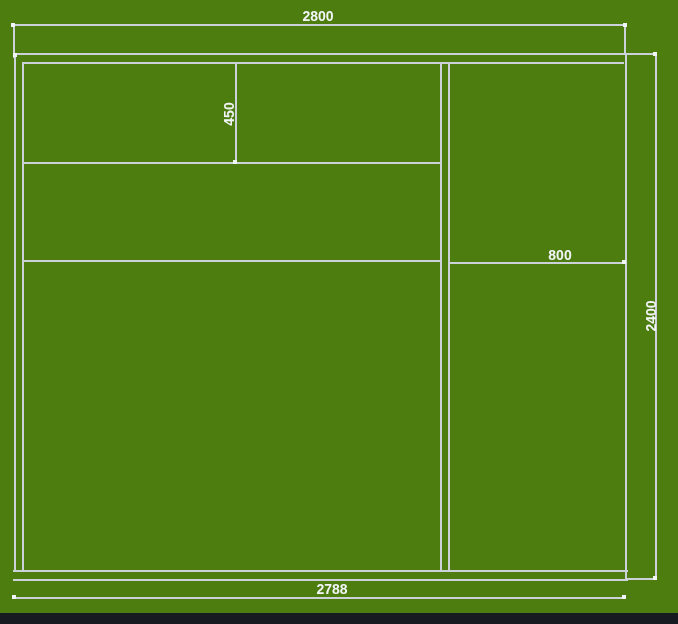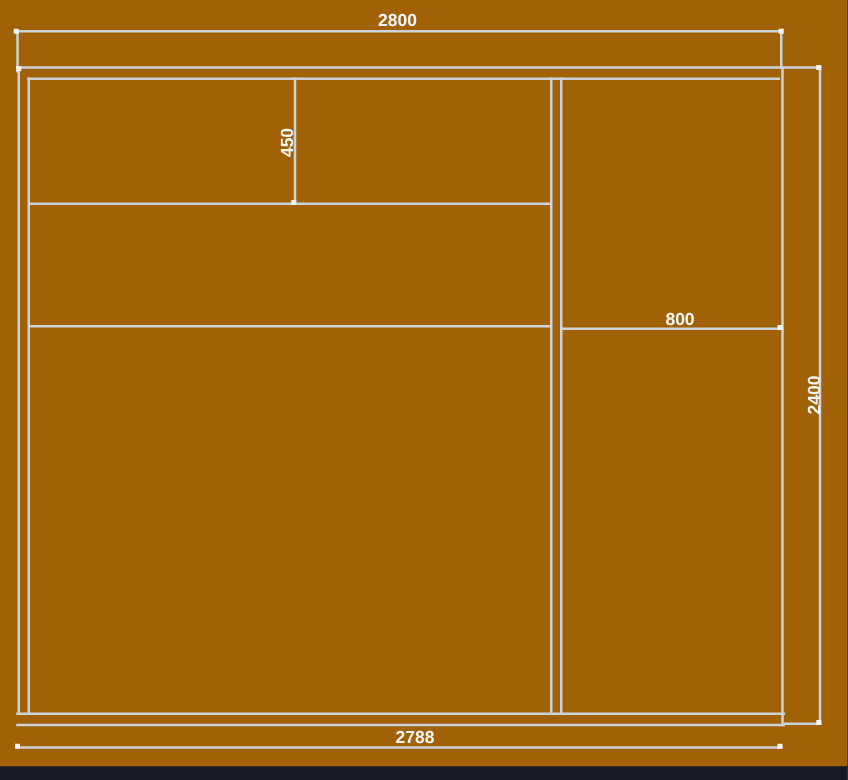--- a/index.html
+++ b/index.html
@@ -39,21 +39,21 @@
     position: absolute;
     left: 0;
     bottom: 0;
     width: 678px;
     height: 11px;
   }
 </style>
 </head>
 <body>
 
-<div id="cad-viewport" style="background: #a16207;">
+<div id="cad-viewport" style="background: #4d7c0f;">
   <div id="bottom-bar" style="background: rgb(23, 26, 32);"></div>
 <div class="seg" style="left: 13px; top: 53px; width: 614px; height: 2px; background: rgb(204, 210, 217);"></div>
     <div class="seg" style="left: 22px; top: 62px; width: 602px; height: 2px; background: rgb(204, 210, 217);"></div>
     <div class="seg" style="left: 13px; top: 570px; width: 615px; height: 2px; background: rgb(204, 210, 217);"></div>
     <div class="seg" style="left: 13px; top: 579px; width: 615px; height: 2px; background: rgb(204, 210, 217);"></div>
     <div class="seg" style="left: 14px; top: 53px; width: 2px; height: 519px; background: rgb(204, 210, 217);"></div>
     <div class="seg" style="left: 22px; top: 62px; width: 2px; height: 510px; background: rgb(204, 210, 217);"></div>
     <div class="seg" style="left: 625px; top: 53px; width: 2px; height: 528px; background: rgb(204, 210, 217);"></div>
     <div class="seg" style="left: 440px; top: 62px; width: 2px; height: 510px; background: rgb(204, 210, 217);"></div>
     <div class="seg" style="left: 448px; top: 62px; width: 2px; height: 510px; background: rgb(204, 210, 217);"></div>
@@ -72,16 +72,16 @@
     <div class="tick" style="left: 623px; top: 23px; background: rgb(242, 245, 247);"></div>
     <div class="tick" style="left: 13px; top: 53px; background: rgb(242, 245, 247);"></div>
     <div class="tick" style="left: 12px; top: 595px; background: rgb(242, 245, 247);"></div>
     <div class="tick" style="left: 622px; top: 595px; background: rgb(242, 245, 247);"></div>
     <div class="tick" style="left: 653px; top: 52px; background: rgb(242, 245, 247);"></div>
     <div class="tick" style="left: 653px; top: 576px; background: rgb(242, 245, 247);"></div>
     <div class="tick" style="left: 622px; top: 260px; background: rgb(242, 245, 247);"></div>
     <div class="tick" style="left: 233px; top: 160px; background: rgb(242, 245, 247);"></div>
     <div class="lbl" style="left: 318px; top: 16px; color: rgb(242, 245, 247);">2800</div>
     <div class="lbl rot" style="left: 229px; top: 114px; color: rgb(242, 245, 247);">450</div>
-    <div class="lbl" style="left: 544px; top: 255px; color: rgb(242, 245, 247);">800</div>
+    <div class="lbl" style="left: 560px; top: 255px; color: rgb(242, 245, 247);">800</div>
     <div class="lbl rot" style="left: 651px; top: 316px; color: rgb(242, 245, 247);">2400</div>
     <div class="lbl" style="left: 332px; top: 589px; color: rgb(242, 245, 247);">2788</div>
   </div>
 
 </body></html>

